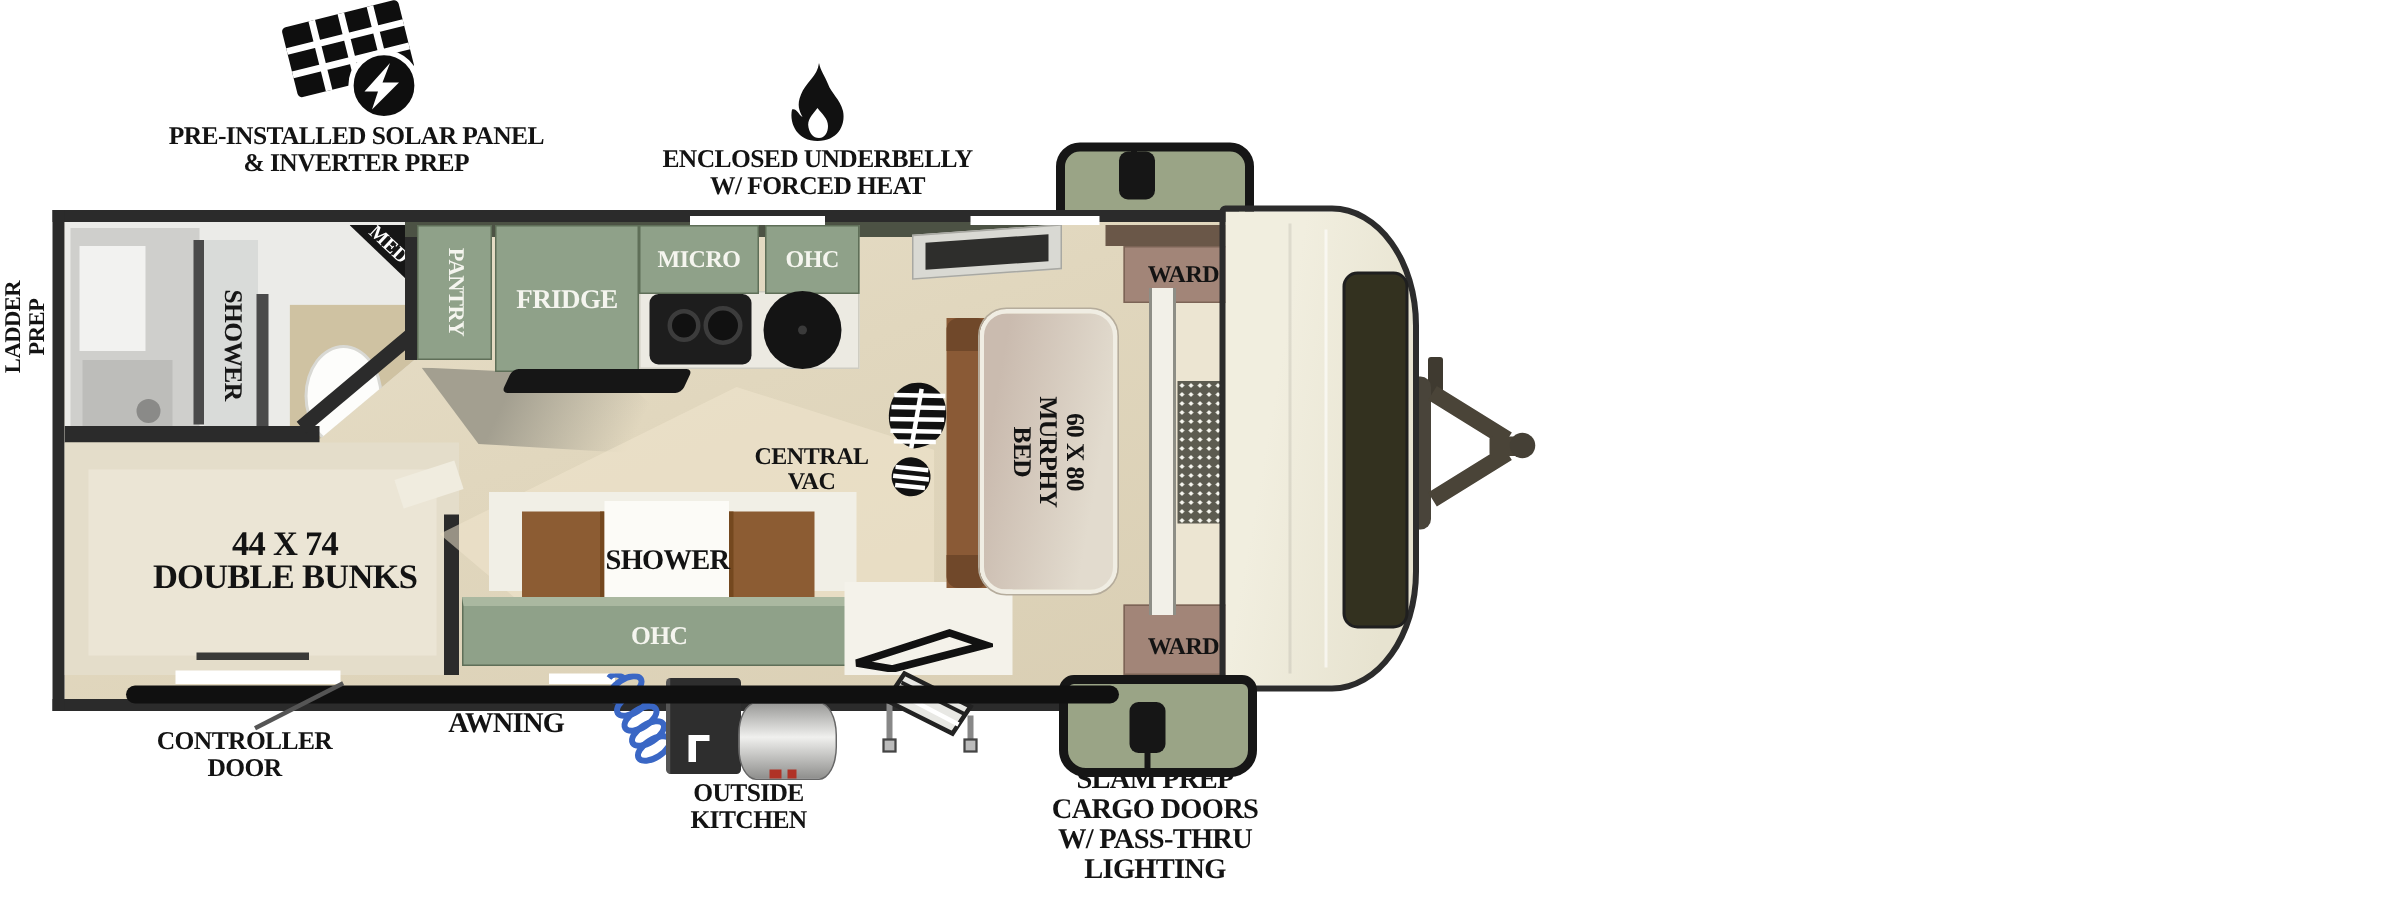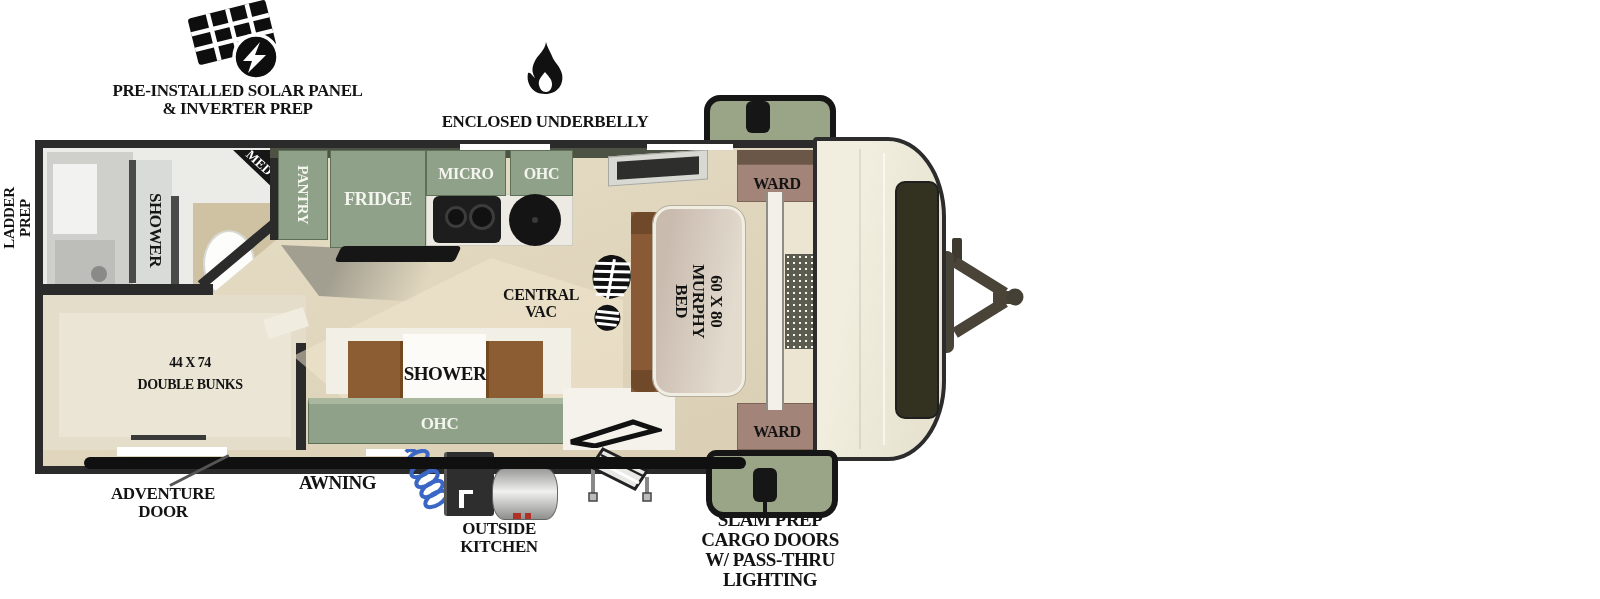--- a/index.html
+++ b/index.html
@@ -6,25 +6,25 @@
   #stage{position:relative;width:1600px;height:599px;background:#fff;overflow:hidden;
          font-family:Liberation Serif, serif;}
   .abs{position:absolute;}
   .t{font-weight:700;color:#131313;}
   .tc{text-align:center;}
   .t span{display:block;}
   .f15{font-size:15px;line-height:15.5px;letter-spacing:-.3px;}
   .f16{font-size:16px;line-height:17px;letter-spacing:-.3px;}
   .f17{font-size:17px;line-height:17.5px;letter-spacing:-.4px;}
   .f19{font-size:19px;line-height:20px;letter-spacing:-.5px;}
-  .f20{font-size:14px;line-height:22px;letter-spacing:-.5px;}
+  .f20{font-size:23px;line-height:22px;letter-spacing:-.5px;}
   .wt{color:#f5f5ef;}
   .flex{display:flex;align-items:center;justify-content:center;}
   .green{background:var(--cabinet-green);border:1px solid #5f6f58;box-sizing:border-box;}
-  .ward{background:var(--ward-mauve);border:1px solid #7c6456;box-sizing:border-box;}
+  .ward{background:var(--ward-mauve);border:1px solid #7c6456;box-sizing:border-box;margin-left:12px;}
   
   #body{left:35px;top:140px;width:783px;height:318px;border:8px solid var(--wall-dark);
         border-right:none;background:linear-gradient(160deg,#e8e0ca 0%,#e1d7be 45%,#d9ceb3 100%);
         z-index:2;overflow:hidden;box-sizing:content-box;}
   #body > .abs{box-sizing:border-box;}
 </style>
 </head>
 <body>
 
 <div id="stage">
@@ -39,22 +39,23 @@
   </svg>
   <div class="abs t tc f17" style="left:95px;top:82px;width:285px;">
     <span>PRE-INSTALLED SOLAR PANEL</span>
     <span>&amp; INVERTER PREP</span>
   </div>
 
   <svg class="abs" style="left:524px;top:41px;" width="42" height="54" viewBox="0 0 42 54">
     <path fill="#111" d="M22,1 C21,10 13,14 10,22 C7,29 9,33 11,37 C8,35 7,31 4,32 C2,42 8,53 21,53 C34,53 40,43 38,33 C36,25 30,21 28,15 C26,10 23,6 22,1 Z"></path>
     <path fill="#fff" d="M21,31 C17,36 14,39 15,44 C16,48 18,51 22,51 C26,51 28,47 28,43 C28,38 24,35 21,31 Z"></path>
   </svg>
-  <div class="abs t tc f17" style="left:400px;top:97px;width:290px;margin-top:16px;">
+  <div class="abs t tc f17" style="left:400px;top:97px;width:290px;">
     <span>ENCLOSED UNDERBELLY</span>
+    <span>W/ FORCED HEAT</span>
   </div>
 
   <div class="abs t tc f15" style="left:-33px;top:198px;width:110px;height:40px;transform:rotate(-90deg);">
     <span>LADDER</span>
     <span>PREP</span>
   </div>
 
   <div class="abs" style="left:704px;top:95px;width:120px;height:56px;background:var(--cargo-green);border:6px solid #161616;border-radius:16px 16px 8px 8px;z-index:1;">
     <div class="abs" style="left:44px;top:-4px;width:4px;height:8px;background:#161616;"></div>
     <div class="abs" style="left:36px;top:0px;width:24px;height:32px;background:#161616;border-radius:6px;"></div>
@@ -129,21 +130,21 @@
       <span class="t wt f16">OHC</span>
     </div>
     <div class="abs" style="left:390px;top:48px;width:68px;height:47px;background:#1d1d1d;border-radius:6px;">
       <div class="abs" style="left:12px;top:10px;width:16px;height:16px;border:3px solid #3c3c3c;border-radius:50%;background:#111;"></div>
       <div class="abs" style="left:36px;top:8px;width:20px;height:20px;border:3px solid #3c3c3c;border-radius:50%;background:#111;"></div>
     </div>
     <div class="abs" style="left:466px;top:46px;width:52px;height:52px;background:#141414;border-radius:50%;">
       <div class="abs" style="left:23px;top:23px;width:6px;height:6px;background:#3a3a3a;border-radius:50%;"></div>
     </div>
 
-    <div class="abs t tc f16" style="left:452px;top:138px;width:92px;">
+    <div class="abs t tc f16" style="left:452px;top:148px;width:92px;">
       <span>CENTRAL</span>
       <span>VAC</span>
     </div>
     <svg class="abs" style="left:545px;top:105px;transform:rotate(6deg);" width="44" height="80" viewBox="0 0 44 80">
       <path fill="#111" d="M22,2 C34,2 42,12 41,26 C40,38 32,44 22,46 C12,44 4,38 3,26 C2,12 10,2 22,2 Z"></path>
       <ellipse cx="22" cy="65" rx="13" ry="13" fill="#111"></ellipse>
       <g fill="#fff">
         <rect x="5" y="9" width="34" height="3" transform="rotate(-5 22 10)"></rect>
         <rect x="4" y="17" width="36" height="3" transform="rotate(-5 22 18)"></rect>
         <rect x="4" y="25" width="36" height="3" transform="rotate(-5 22 26)"></rect>
@@ -205,21 +206,21 @@
   <div class="abs" style="left:706px;top:450px;width:120px;height:56px;background:var(--cargo-green);border:6px solid #161616;border-radius:10px 10px 18px 18px;z-index:4;">
     <div class="abs" style="left:41px;top:12px;width:24px;height:34px;background:#161616;border-radius:6px;"></div>
     <div class="abs" style="left:51px;top:46px;width:4px;height:10px;background:#161616;"></div>
   </div>
 
   <div class="abs" style="left:84px;top:457px;width:662px;height:12px;background:#101010;border-radius:7px;z-index:5;"></div>
   <div class="abs t f19" style="left:290px;top:473px;width:95px;text-align:center;z-index:5;">AWNING</div>
 
   <div class="abs" style="left:170px;top:484px;width:66px;height:3px;background:#555;transform:rotate(-27deg);transform-origin:left center;z-index:5;"></div>
   <div class="abs t tc f17" style="left:98px;top:485px;width:130px;z-index:5;">
-    <span>ADVENTURE</span>
+    <span>CONTROLLER</span>
     <span>DOOR</span>
   </div>
 
   <svg class="abs" style="left:403px;top:449px;z-index:3;" width="46" height="62" viewBox="0 0 46 62">
     <path d="M14,4 q-7,-6 -11,-1" stroke="#3a67c5" stroke-width="4" fill="none"></path>
     <g stroke="#3a67c5" stroke-width="4" fill="none">
       <ellipse cx="14" cy="10" rx="12" ry="6" transform="rotate(-32 14 10)"></ellipse>
       <ellipse cx="19" cy="20" rx="12" ry="6" transform="rotate(-32 19 20)"></ellipse>
       <ellipse cx="24" cy="30" rx="12" ry="6" transform="rotate(-32 24 30)"></ellipse>
       <ellipse cx="29" cy="40" rx="12" ry="6" transform="rotate(-32 29 40)"></ellipse>

